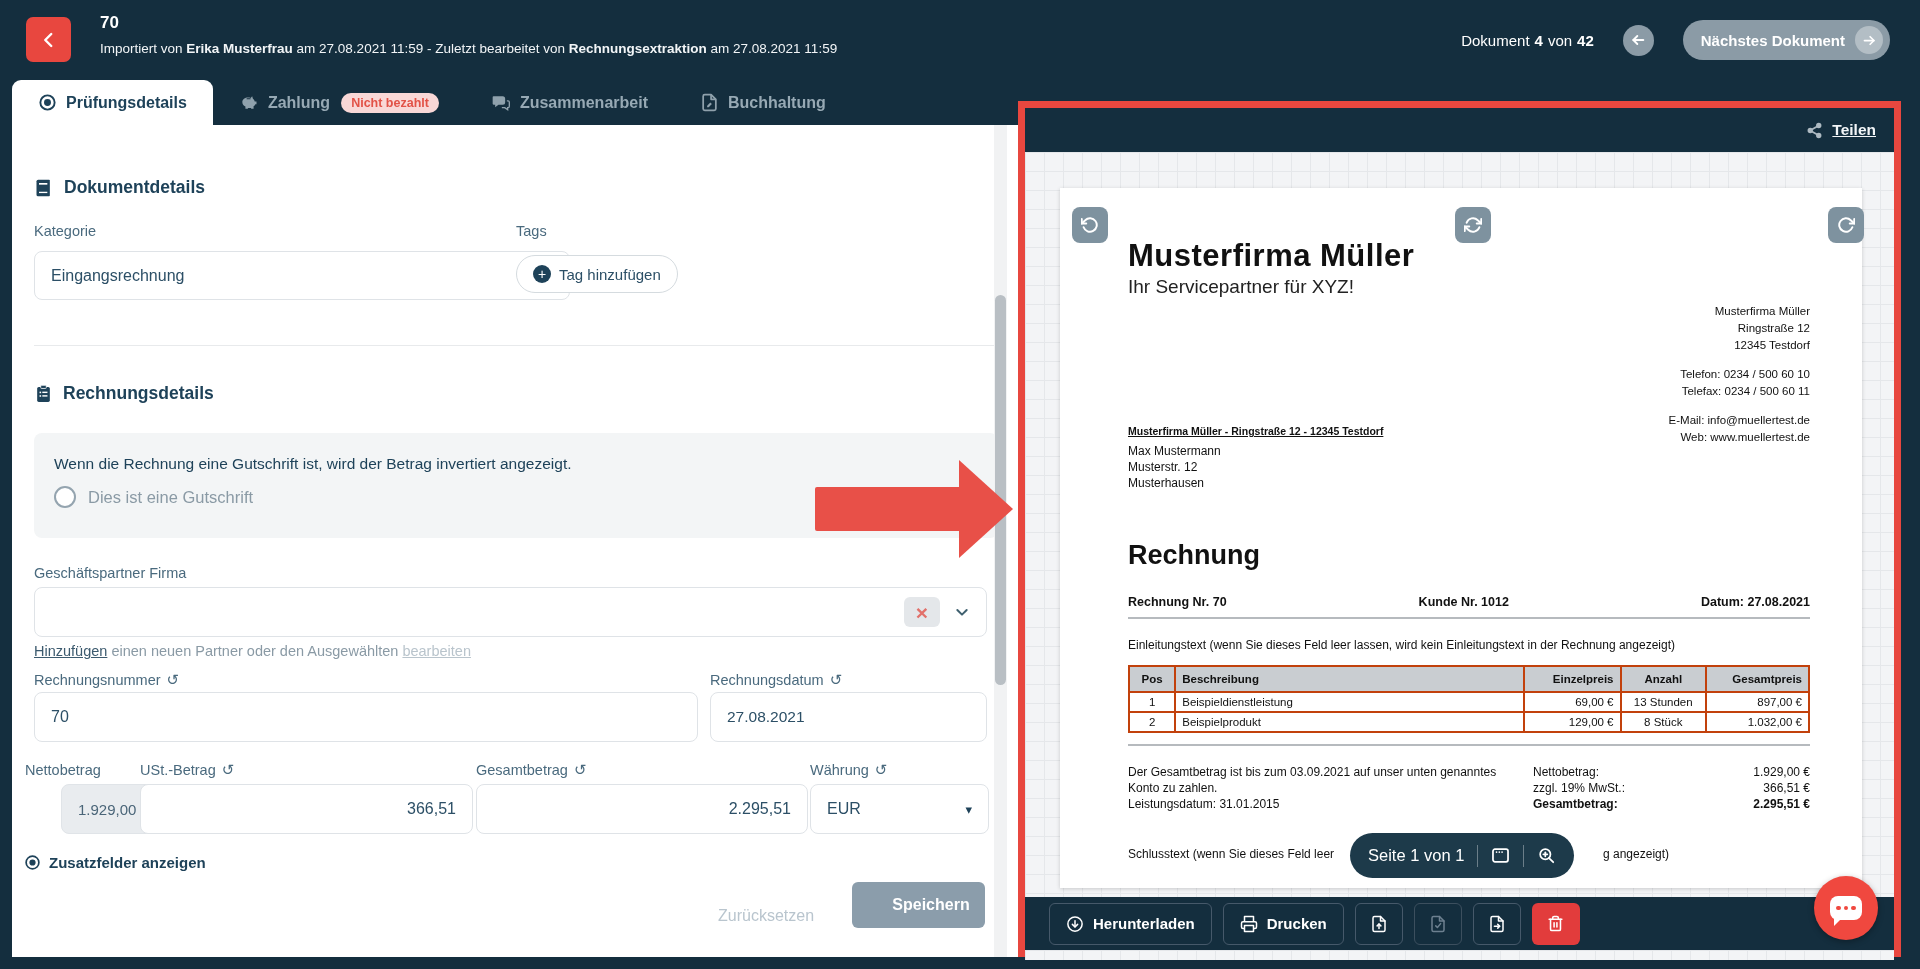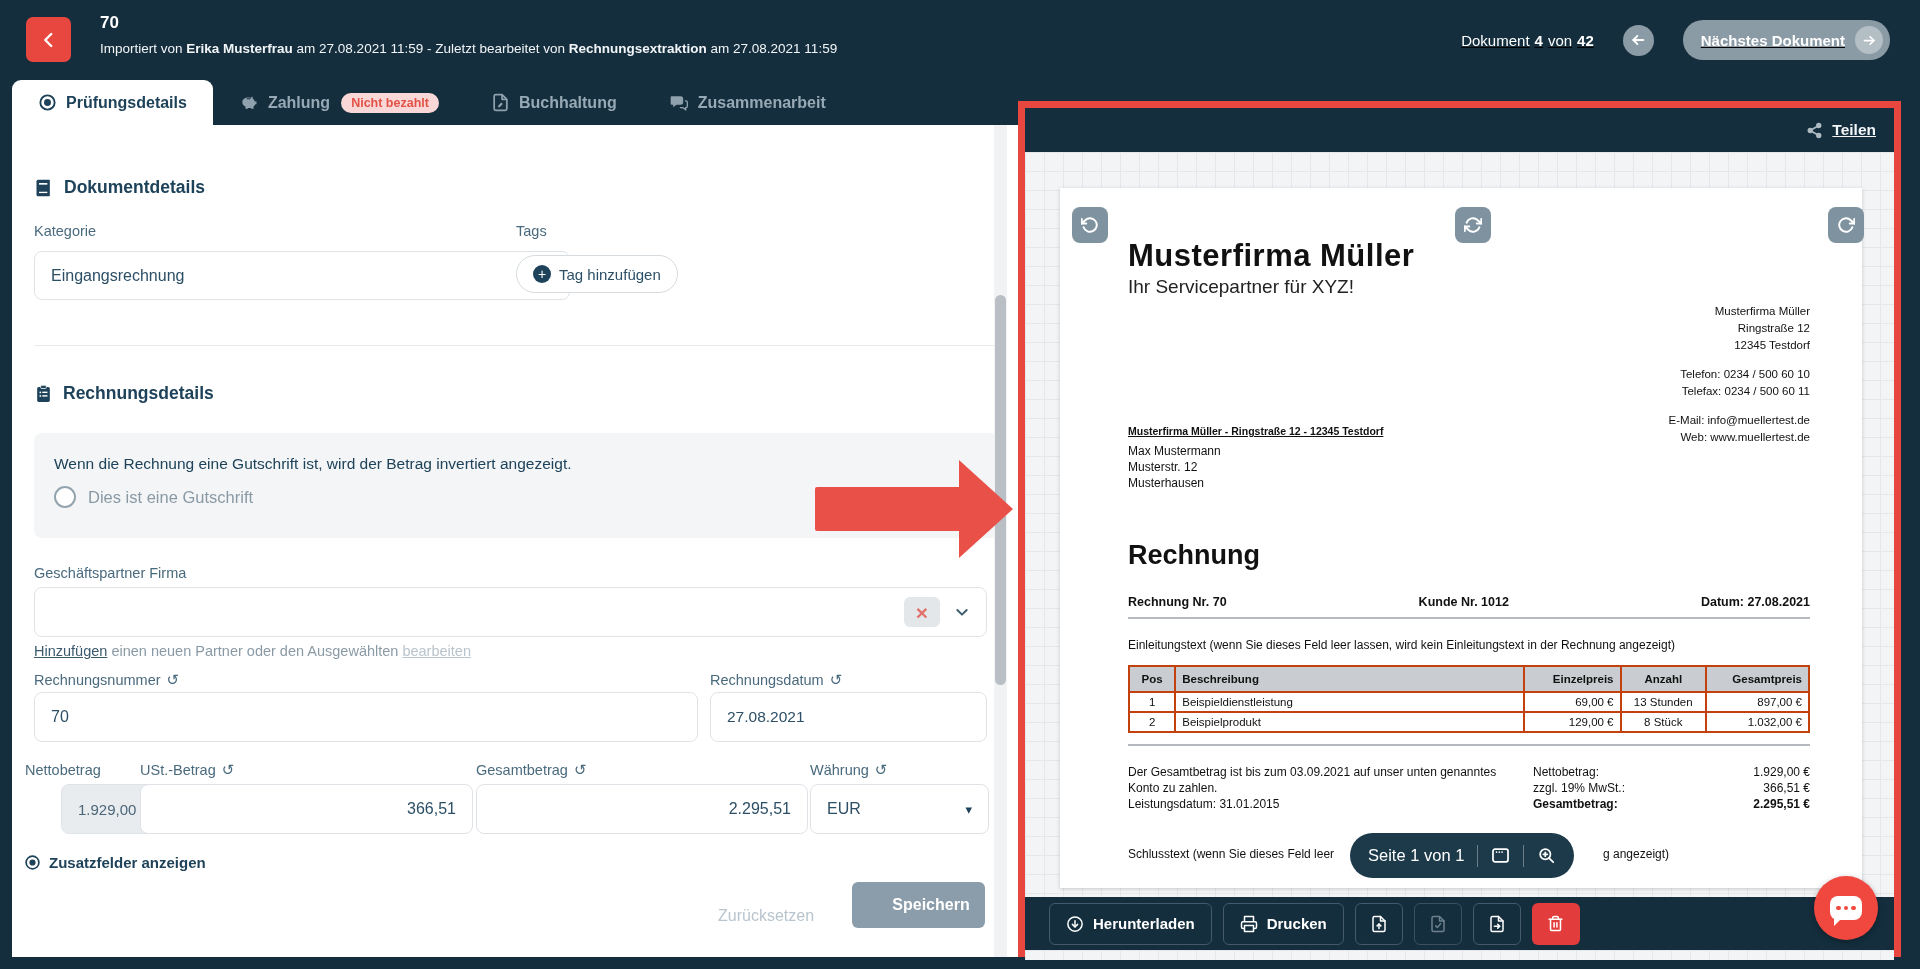--- a/index.html
+++ b/index.html
@@ -5,21 +5,21 @@
   html,body{margin:0;padding:0;background:#0f2433;}
   #app{position:relative;width:1920px;height:969px;background:#142e3e;overflow:hidden;
        font-family:"Liberation Sans","DejaVu Sans",sans-serif;}
   
   .topbar{position:absolute;left:0;top:0;width:100%;height:80px;}
   .back-btn{position:absolute;left:26px;top:17px;width:45px;height:45px;background:#e8473f;
             border-radius:7px;display:flex;align-items:center;justify-content:center;cursor:pointer;}
   .doc-title{position:absolute;left:100px;top:13px;color:#fff;font-size:17px;font-weight:bold;}
   .doc-meta{position:absolute;left:100px;top:41px;color:#f2f5f7;font-size:13.5px;}
   .doc-meta b{font-weight:bold;}
-  .top-right{position:absolute;right:30px;top:20px;height:40px;display:flex;align-items:center;gap:29px;text-decoration:underline;}
+  .top-right{position:absolute;right:30px;top:20px;height:40px;display:flex;align-items:center;gap:29px;}
   .doc-counter{color:#fff;font-size:15px;display:flex;gap:5px;align-items:center;}
   .doc-counter b{font-weight:bold;}
   .circle-btn{width:31px;height:31px;border-radius:50%;background:#8b9ba6;display:flex;
               align-items:center;justify-content:center;cursor:pointer;border:none;}
   .next-btn{height:40px;border-radius:20px;background:#8b9ba6;display:flex;align-items:center;
             gap:10px;padding:0 7px 0 18px;color:#fff;font-size:15px;font-weight:bold;cursor:pointer;border:none;}
   .next-btn .circ{width:28px;height:28px;border-radius:50%;background:rgba(255,255,255,.35);
             display:flex;align-items:center;justify-content:center;}
   
   .tabs{position:absolute;left:12px;top:80px;height:45px;display:flex;align-items:stretch;z-index:2;}
@@ -174,33 +174,33 @@
     </div>
     <div class="tab">
       <svg width="20" height="20" viewBox="0 0 24 24" fill="#8fa1ac">
           <path d="M4 11c0-3.3 3.1-5.5 7-5.5 1.1 0 2.1.2 3 .5l1.8-2 .9 3c1.1.8 1.9 1.9 2.1 3.1H21v3.4h-1.4c-.4 1-1.1 1.9-2.1 2.5V19h-3v-1.1a10 10 0 0 1-3.8 0V19h-3v-2.9C5.3 15 4 13.2 4 11z"></path>
           <rect x="9" y="6.2" width="5" height="1.4" rx=".7" fill="#142e3e"></rect>
         </svg>
       <span>Zahlung</span>
       <span class="badge">Nicht bezahlt</span>
     </div>
     <div class="tab">
+      <svg width="20" height="20" viewBox="0 0 24 24" fill="#8fa1ac">
+          <path d="M3 4h11a3 3 0 0 1 3 3v4a3 3 0 0 1-3 3H9l-4 3v-3H3a1 1 0 0 1-1-1V5a1 1 0 0 1 1-1z"></path>
+          <path d="M19 9.5h1.5A1.5 1.5 0 0 1 22 11v5a1.5 1.5 0 0 1-1.5 1.5H20v2.5l-3.5-2.5H13" fill="none" stroke="#8fa1ac" stroke-width="1.6"></path>
+        </svg>
+      <span>Zusammenarbeit</span>
+    </div>
+    <div class="tab">
       <svg width="19" height="19" viewBox="0 0 24 24" fill="none" stroke="#8fa1ac" stroke-width="2.2" stroke-linejoin="round">
           <path d="M14 2H6a2 2 0 0 0-2 2v16a2 2 0 0 0 2 2h12a2 2 0 0 0 2-2V8z"></path>
           <polyline points="14 2 14 8 20 8"></polyline>
           <path d="M9 16l4-4 2 2-4 4H9z" fill="#8fa1ac" stroke="none"></path>
         </svg>
       <span>Buchhaltung</span>
-    </div>
-    <div class="tab">
-      <svg width="20" height="20" viewBox="0 0 24 24" fill="#8fa1ac">
-          <path d="M3 4h11a3 3 0 0 1 3 3v4a3 3 0 0 1-3 3H9l-4 3v-3H3a1 1 0 0 1-1-1V5a1 1 0 0 1 1-1z"></path>
-          <path d="M19 9.5h1.5A1.5 1.5 0 0 1 22 11v5a1.5 1.5 0 0 1-1.5 1.5H20v2.5l-3.5-2.5H13" fill="none" stroke="#8fa1ac" stroke-width="1.6"></path>
-        </svg>
-      <span>Zusammenarbeit</span>
     </div>
   </nav>
 
   <section class="panel">
 
     <div class="sec-head" style="left:22px;top:52px;">
       <svg width="20" height="20" viewBox="0 0 24 24" fill="#1e4259">
           <path d="M5 2h13a1 1 0 0 1 1 1v18a1 1 0 0 1-1 1H5a2 2 0 0 1-2-2V4a2 2 0 0 1 2-2z"></path>
           <rect x="6" y="6" width="10" height="2" fill="#fff"></rect>
           <rect x="6" y="16.5" width="10" height="1.6" fill="#fff"></rect>

